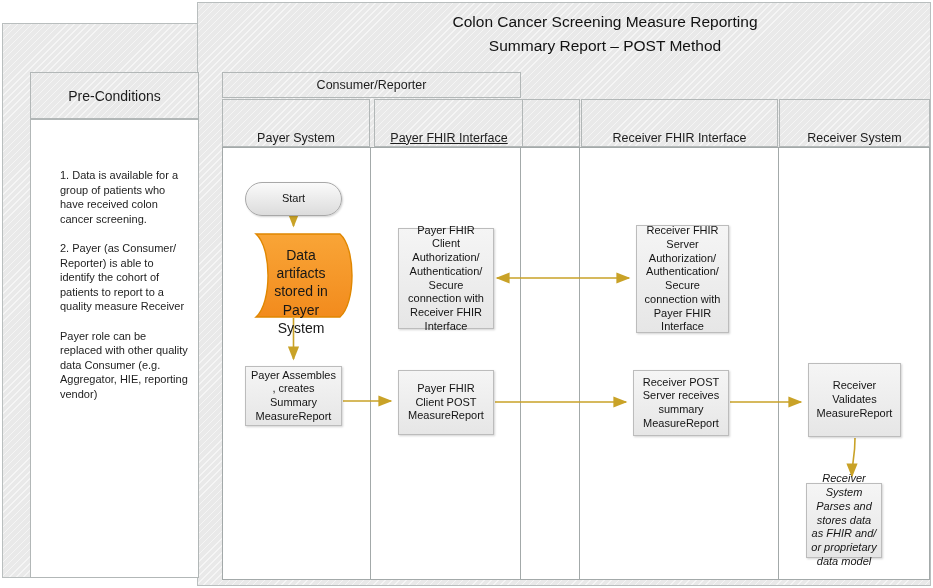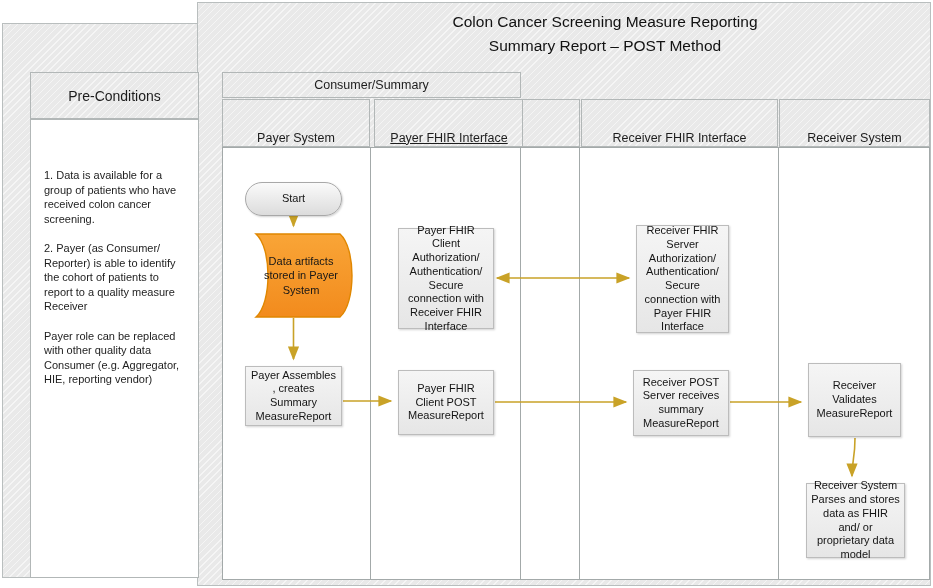--- a/index.html
+++ b/index.html
@@ -20,21 +20,21 @@
   .left-panel{left:2px;top:23px;width:196px;height:555px;border:1px solid #b9bebe;}
 
   .diagram-title{left:197px;top:10px;width:816px;text-align:center;
     font-size:15.5px;line-height:1.55;color:#111;}
   .diagram-title span{display:block;}
 
   .pre-header{left:30px;top:72px;width:169px;height:47px;border:1px solid #b2b7b7;
     display:flex;align-items:center;justify-content:center;font-size:14px;}
   .pre-content{left:30px;top:119px;width:169px;height:459px;border:1px solid #b2b7b7;
     background:#ffffff;padding:48px 10px 0 13px;font-size:11px;line-height:1.32;}
-  .pre-content p{margin:0 0 15px 0;}
+  .pre-content p{margin:0 0 15px 16px;}
 
   .group-header{left:222px;top:72px;width:299px;height:26px;border:1px solid #b2b7b7;
     display:flex;align-items:center;justify-content:center;font-size:12.5px;}
 
   .lane-header{top:99px;height:48px;border:1px solid #b2b7b7;
     display:flex;align-items:flex-end;justify-content:center;text-align:center;
     font-size:12.5px;line-height:1.3;}
   .lh-payer-system{left:222px;width:148px;}
   .lh-payer-fhir{left:374px;width:150px;text-decoration:underline;}
   .lh-blank{left:522px;width:58px;}
@@ -57,27 +57,27 @@
     font-size:11px;line-height:1.25;padding:2px 4px;color:#141414;
   }
   .start{left:245px;top:163px;width:97px;height:34px;border-radius:17px;
     background:linear-gradient(#fafafa,#dcdcdc);border:1px solid #a8a8a8;margin-top:19px;}
   .n-assembles{left:245px;top:366px;width:97px;height:60px;}
   .n-payer-auth{left:398px;top:228px;width:96px;height:101px;}
   .n-payer-post{left:398px;top:370px;width:96px;height:65px;}
   .n-receiver-auth{left:636px;top:225px;width:93px;height:108px;}
   .n-receiver-receives{left:633px;top:370px;width:96px;height:66px;}
   .n-receiver-validates{left:808px;top:363px;width:93px;height:74px;}
-  .n-receiver-parses{left:806px;top:483px;width:99px;height:75px;}
+  .n-receiver-parses{left:806px;top:483px;width:76px;height:75px;font-style:italic;}
 
   .stored-data{left:243px;top:233px;width:112px;height:85px;}
   .stored-data svg{position:absolute;left:0;top:0;}
-  .stored-data .sd-label{position:absolute;left:18px;top:0;width:80px;height:85px;
+  .stored-data .sd-label{position:absolute;left:18px;top:16px;width:80px;height:85px;
     display:flex;align-items:center;justify-content:center;text-align:center;
-    font-size:11px;line-height:1.3;color:#171717;}
+    font-size:14px;line-height:1.3;color:#171717;}
 
   .connector-layer{left:0;top:0;width:933px;height:588px;pointer-events:none;}
 </style>
 </head>
 <body>
 
 <div class="abs main-panel hatch"></div>
 <div class="abs left-panel hatch"></div>
 
 <div class="abs diagram-title">
@@ -88,21 +88,21 @@
 <div class="abs pre-header hatch">
   <span>Pre-Conditions</span>
 </div>
 <div class="abs pre-content">
   <p>1. Data is available for a group of patients who have received colon cancer screening.</p>
   <p>2. Payer (as Consumer/ Reporter) is able to identify the cohort of patients to report to a quality measure Receiver</p>
   <p>Payer role can be replaced with other quality data Consumer (e.g. Aggregator, HIE, reporting vendor)</p>
 </div>
 
 <div class="abs group-header hatch">
-  <span>Consumer/Summary</span>
+  <span>Consumer/Reporter</span>
 </div>
 <div class="abs lane-header lh-payer-system hatch">
   <span>Payer System</span>
 </div>
 <div class="abs lane-header lh-payer-fhir hatch">
   <span>Payer FHIR Interface</span>
 </div>
 <div class="abs lane-header lh-blank hatch">
   <span></span>
 </div>

